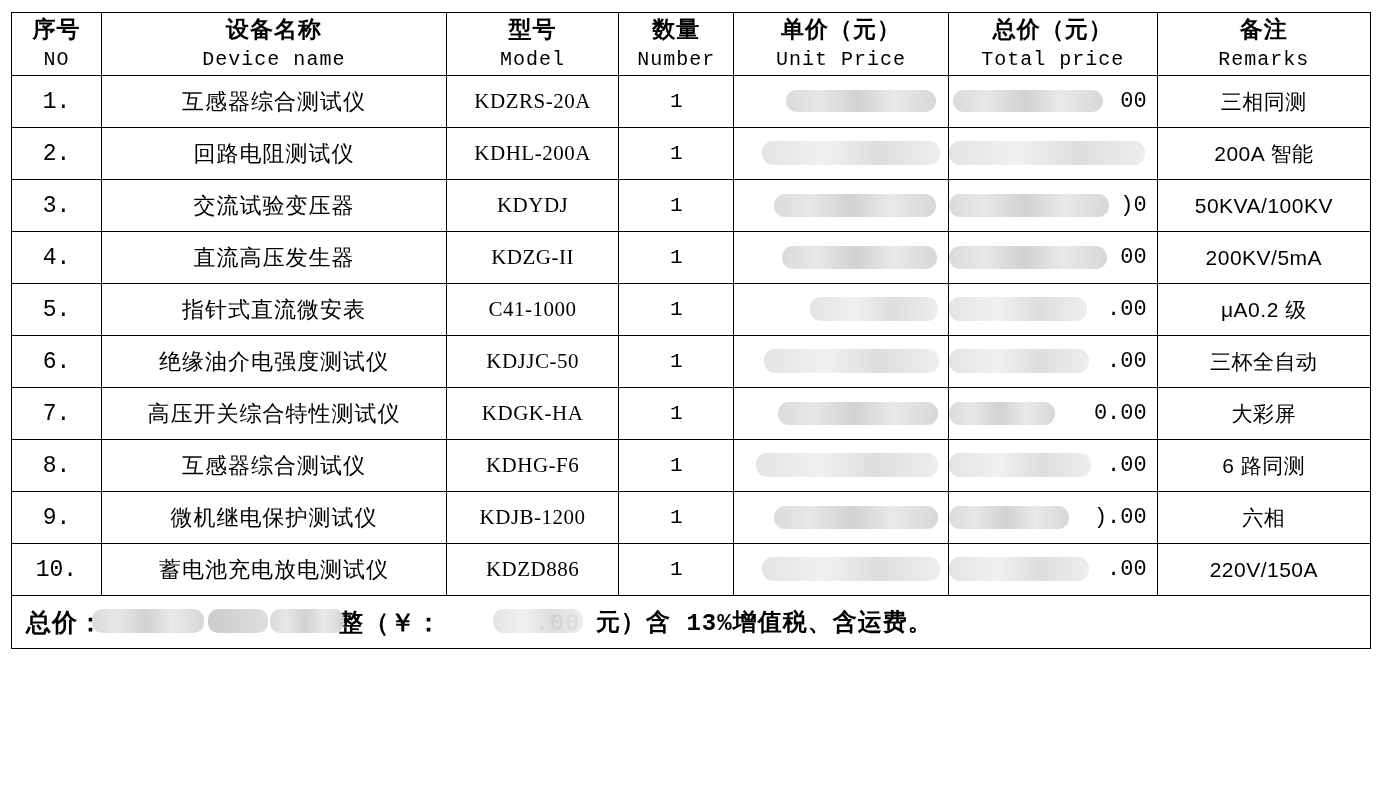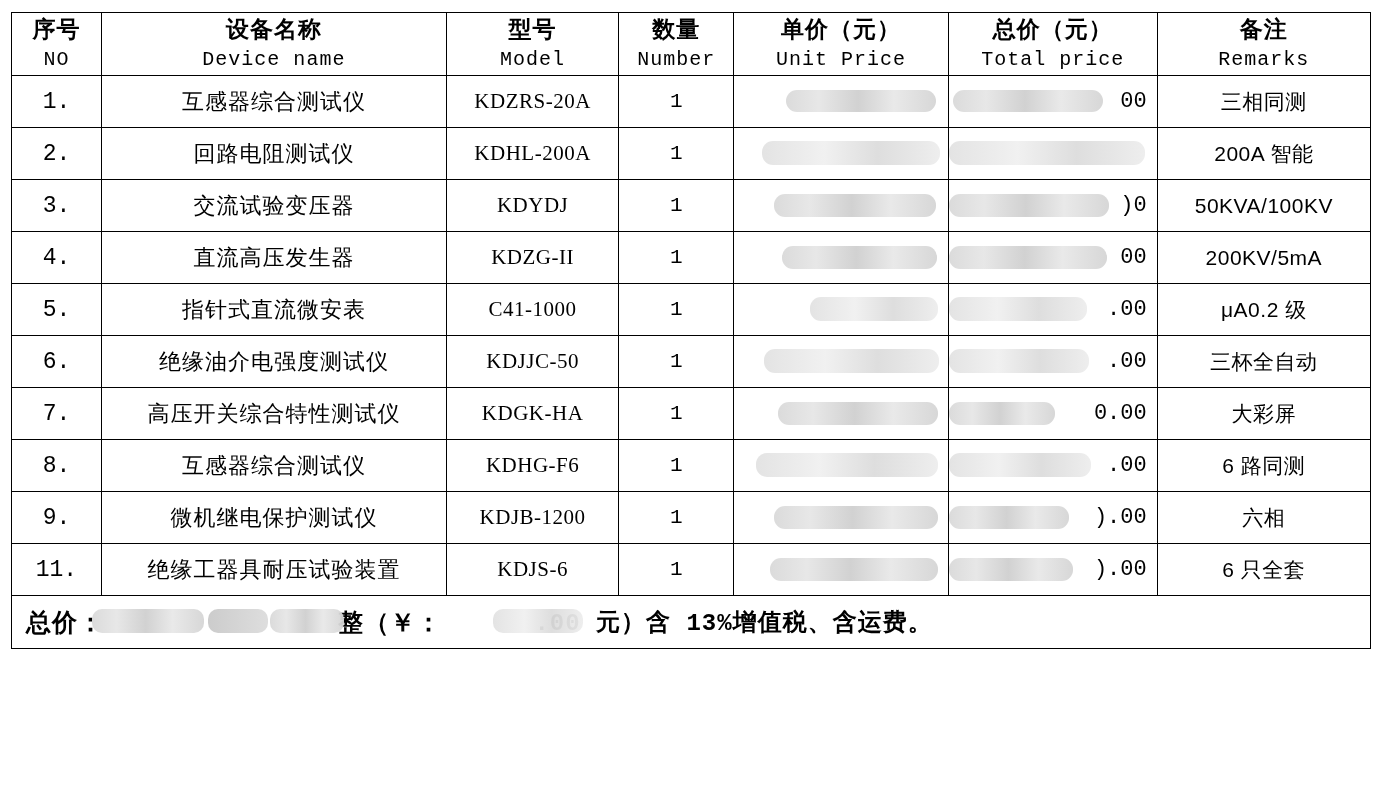--- a/index.html
+++ b/index.html
@@ -323,36 +323,36 @@
           <div class="blob" style="left:40px;top:14px;width:164px;height:23px;"></div>
           <div class="price-inner"></div>
         </td>
         <td class="price-cell">
           <div class="blob" style="left:0px;top:14px;width:120px;height:23px;"></div>
           <div class="price-inner">).00</div>
         </td>
         <td class="c-remark">六相</td>
       </tr>
 
-
-      <tr>
-        <td class="c-no">11.</td>
-        <td class="c-name">绝缘工器具耐压试验装置</td>
-        <td class="c-model">KDJS-6</td>
-        <td class="c-num">1</td>
-        <td class="price-cell">
-          <div class="blob" style="left:36px;top:14px;width:168px;height:23px;"></div>
-          <div class="price-inner"></div>
-        </td>
-        <td class="price-cell">
-          <div class="blob" style="left:0px;top:14px;width:124px;height:23px;"></div>
-          <div class="price-inner">).00</div>
-        </td>
-        <td class="c-remark">6 只全套</td>
-      </tr>
+      <tr>
+        <td class="c-no">10.</td>
+        <td class="c-name">蓄电池充电放电测试仪</td>
+        <td class="c-model">KDZD886</td>
+        <td class="c-num">1</td>
+        <td class="price-cell">
+          <div class="blob soft" style="left:28px;top:13px;width:178px;height:24px;"></div>
+          <div class="price-inner"></div>
+        </td>
+        <td class="price-cell">
+          <div class="blob soft" style="left:0px;top:13px;width:140px;height:24px;"></div>
+          <div class="price-inner">.00</div>
+        </td>
+        <td class="c-remark">220V/150A</td>
+      </tr>
+
 
       <tr class="total-row">
         <td colspan="7">
           <div class="total-wrap">
             <span>总价：</span>
             <span class="spacer-text">贰拾壹万陆仟捌佰元</span>
             <span>整（￥：</span>
             <span class="total-mono spacer-text">216800</span>
             <span class="total-mono">.00 元）含 13%增值税、含运费。</span>
             <div class="blob" style="left:80px;top:13px;width:112px;height:24px;border-radius:10px;"></div>

